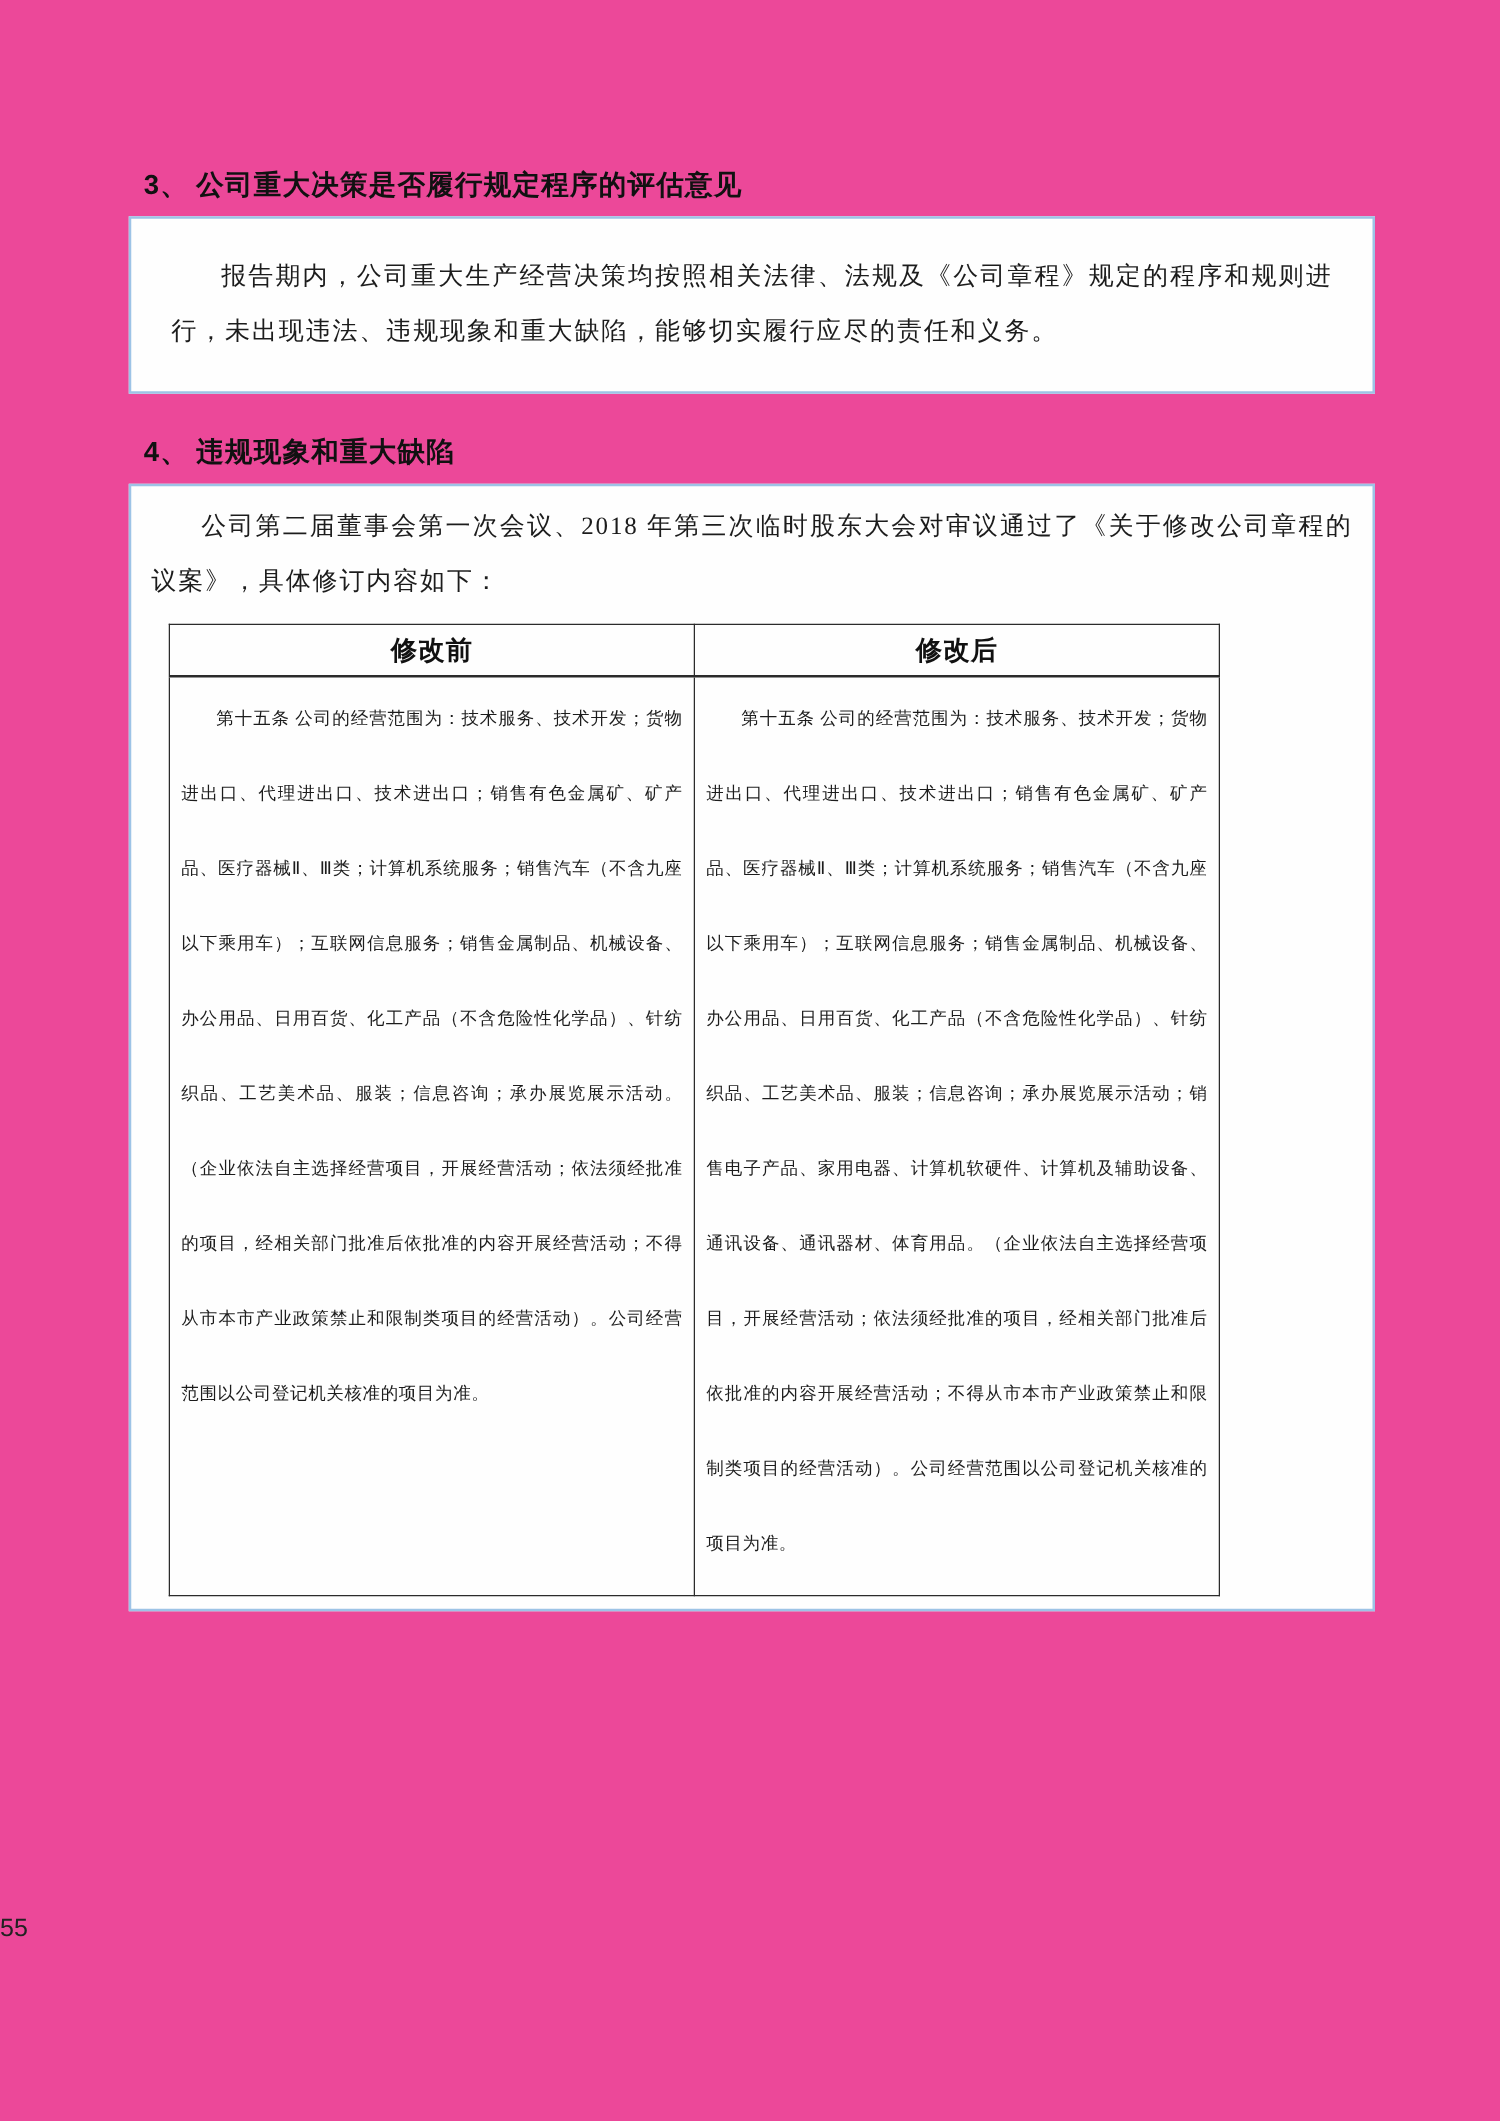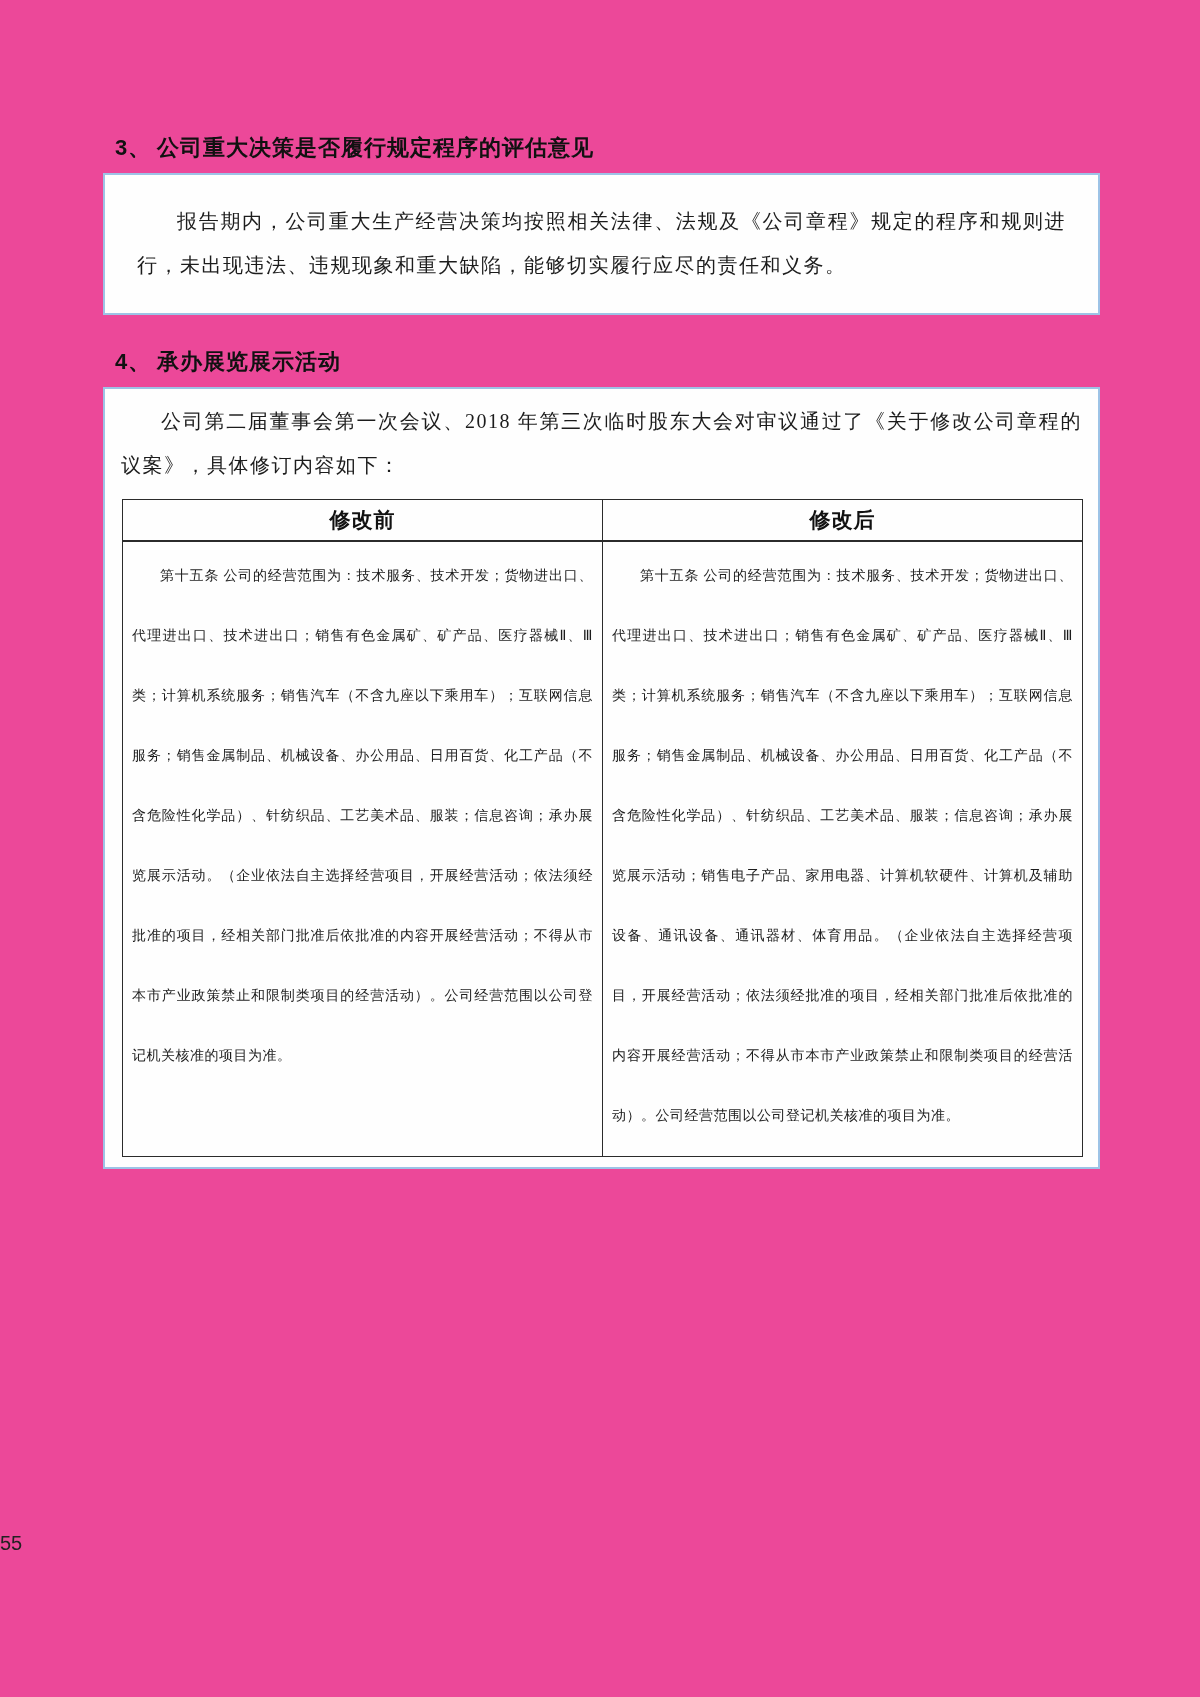--- a/index.html
+++ b/index.html
@@ -40,22 +40,22 @@
   .box4 .intro{
     margin:0 2px 12px 2px;
     font-size:20px;
     line-height:44px;
     text-indent:2em;
     text-align:justify;
     letter-spacing:1.5px;
   }
   table.amend{
     border-collapse:collapse;
-    width:961px;
-    margin-left:3px;
+    width:841px;
+    margin-left:16px;
     table-layout:fixed;
   }
   table.amend th{
     border:1px solid #2b2b2b;
     border-bottom:2px solid #2b2b2b;
     font-family:"Liberation Sans", sans-serif;
     font-weight:bold;
     font-size:21px;
     padding:6px 4px;
     color:#111;
@@ -95,21 +95,21 @@
       <h3 class="sec-heading">
         <span class="num">3、</span><span>公司重大决策是否履行规定程序的评估意见</span>
       </h3>
       <div class="bluebox box3">
         <p>报告期内，公司重大生产经营决策均按照相关法律、法规及《公司章程》规定的程序和规则进行，未出现违法、违规现象和重大缺陷，能够切实履行应尽的责任和义务。</p>
       </div>
     </section>
 
     <section>
       <h3 class="sec-heading">
-        <span class="num">4、</span><span>承办展览展示活动</span>
+        <span class="num">4、</span><span>违规现象和重大缺陷</span>
       </h3>
       <div class="bluebox box4">
         <p class="intro">公司第二届董事会第一次会议、2018 年第三次临时股东大会对审议通过了《关于修改公司章程的议案》，具体修订内容如下：</p>
         <table class="amend">
           <thead>
             <tr>
               <th>修改前</th>
               <th>修改后</th>
             </tr>
           </thead>

